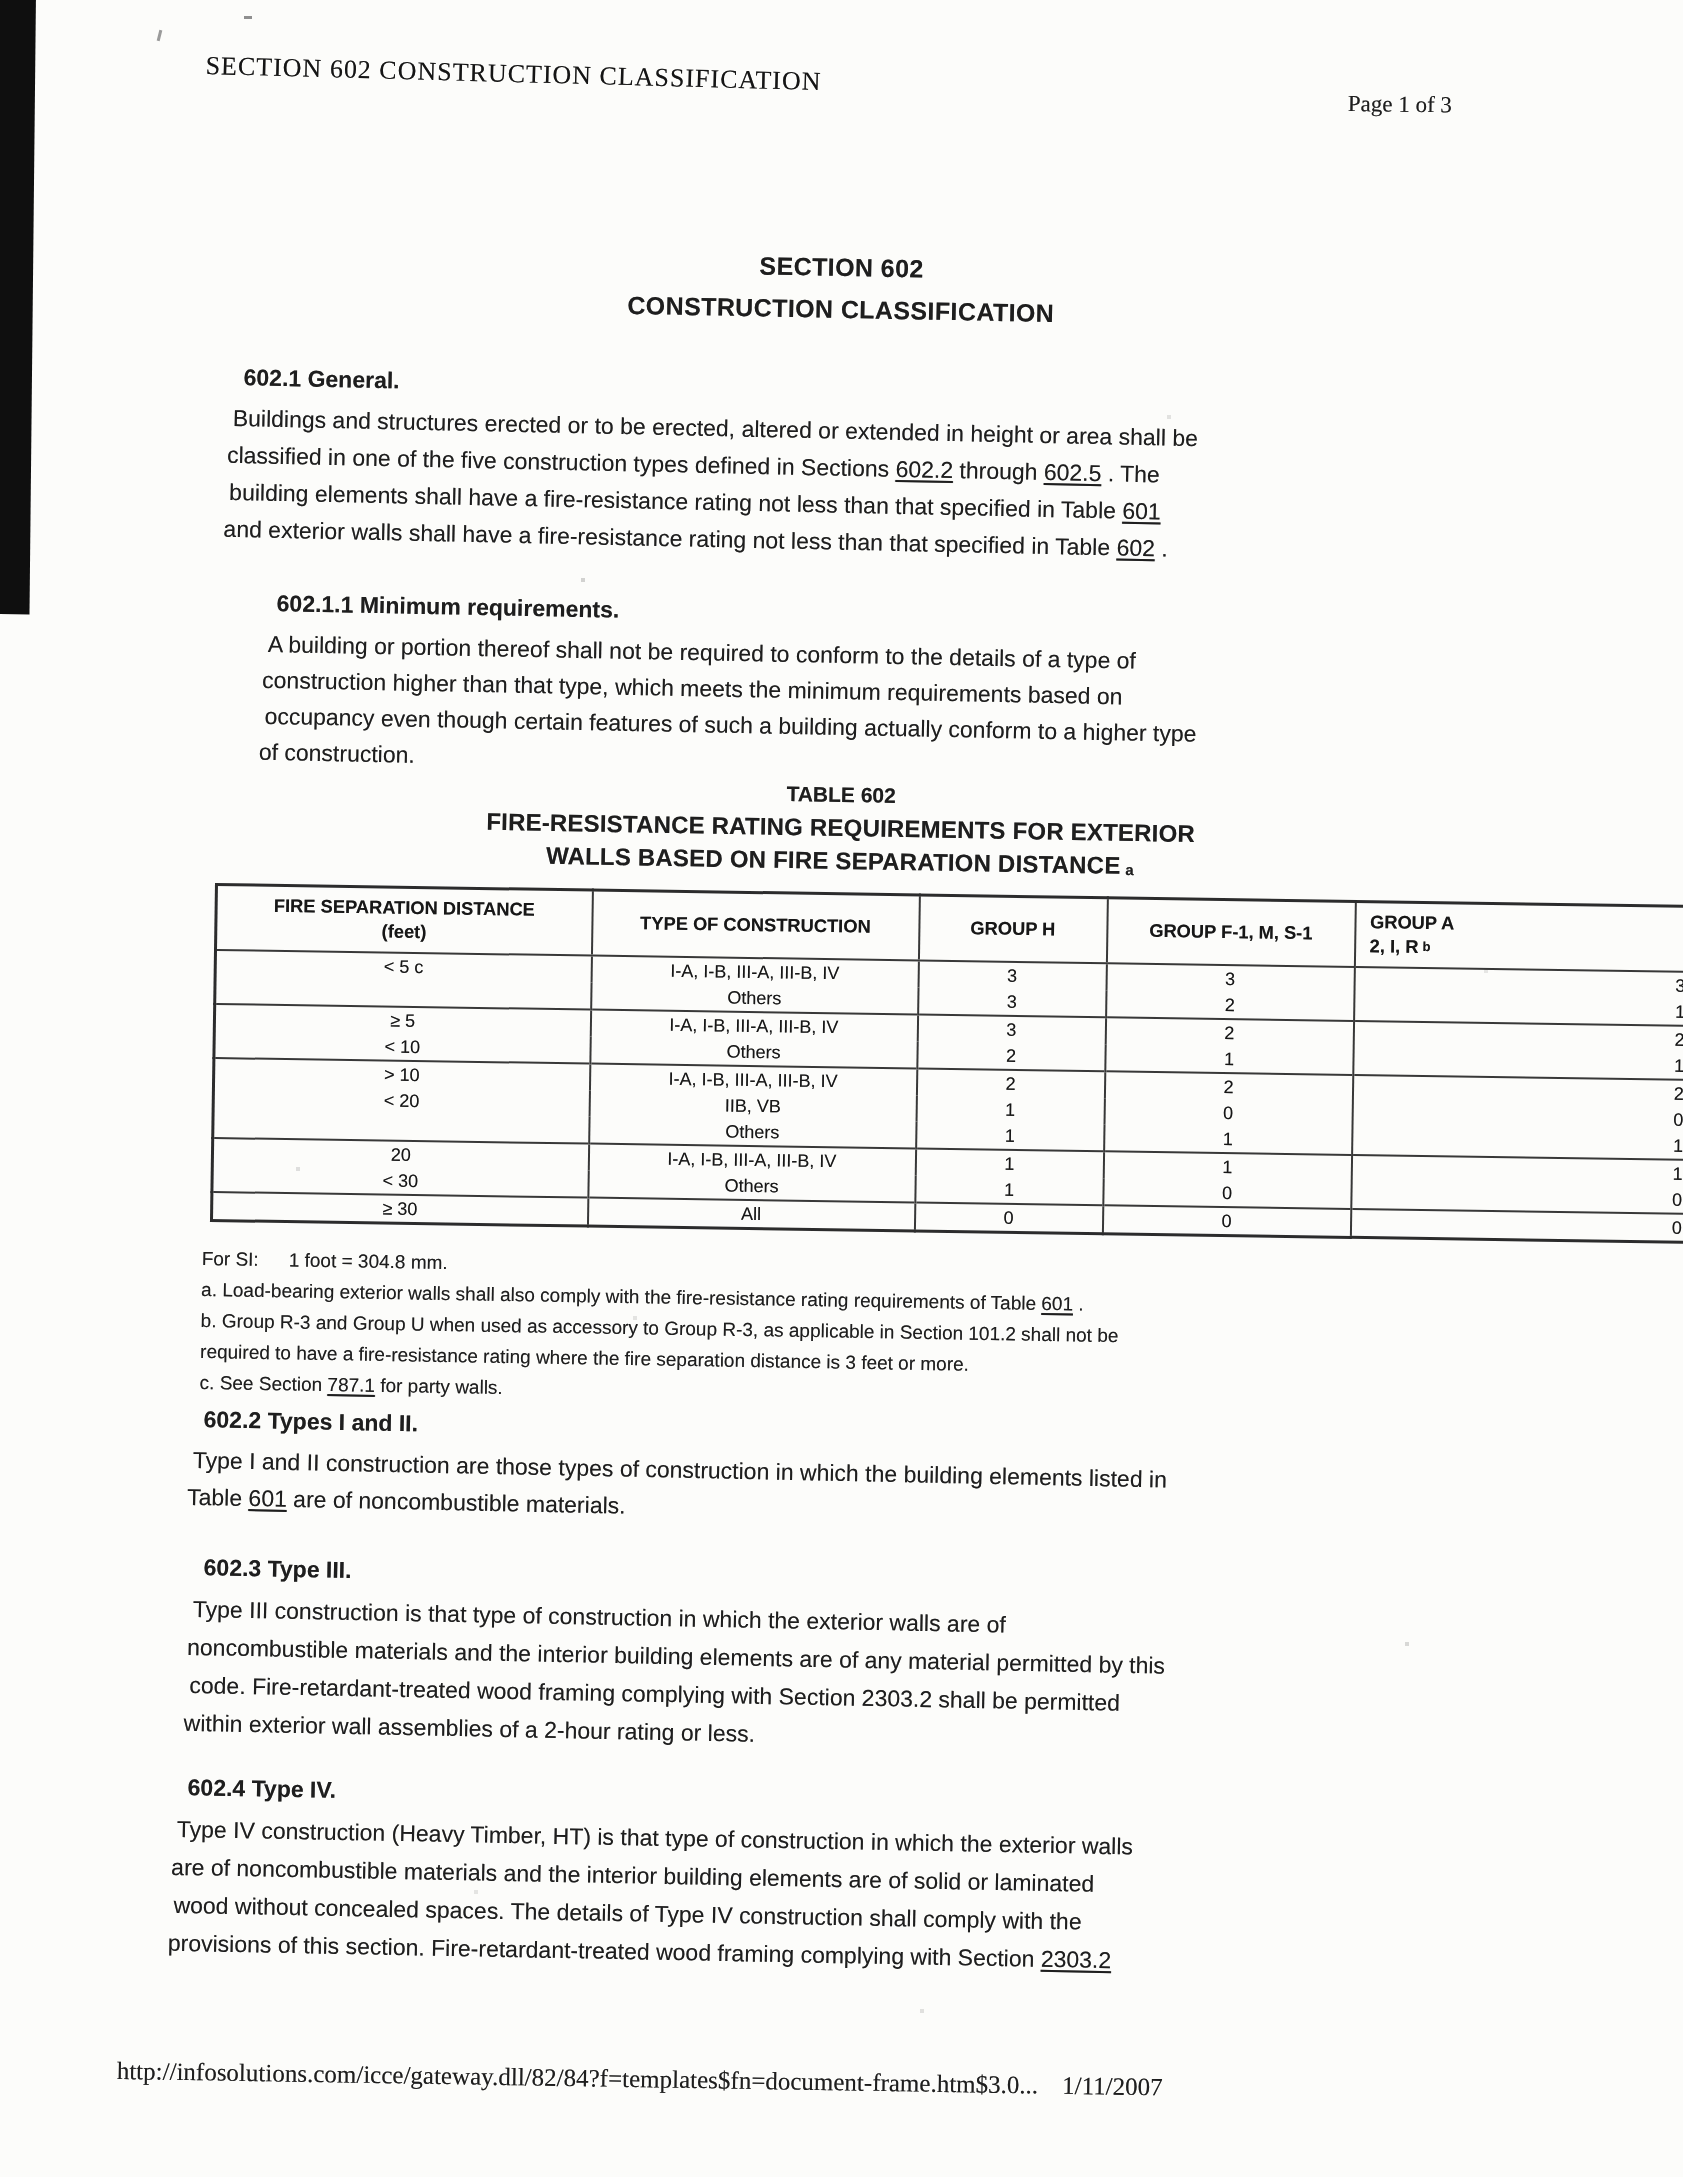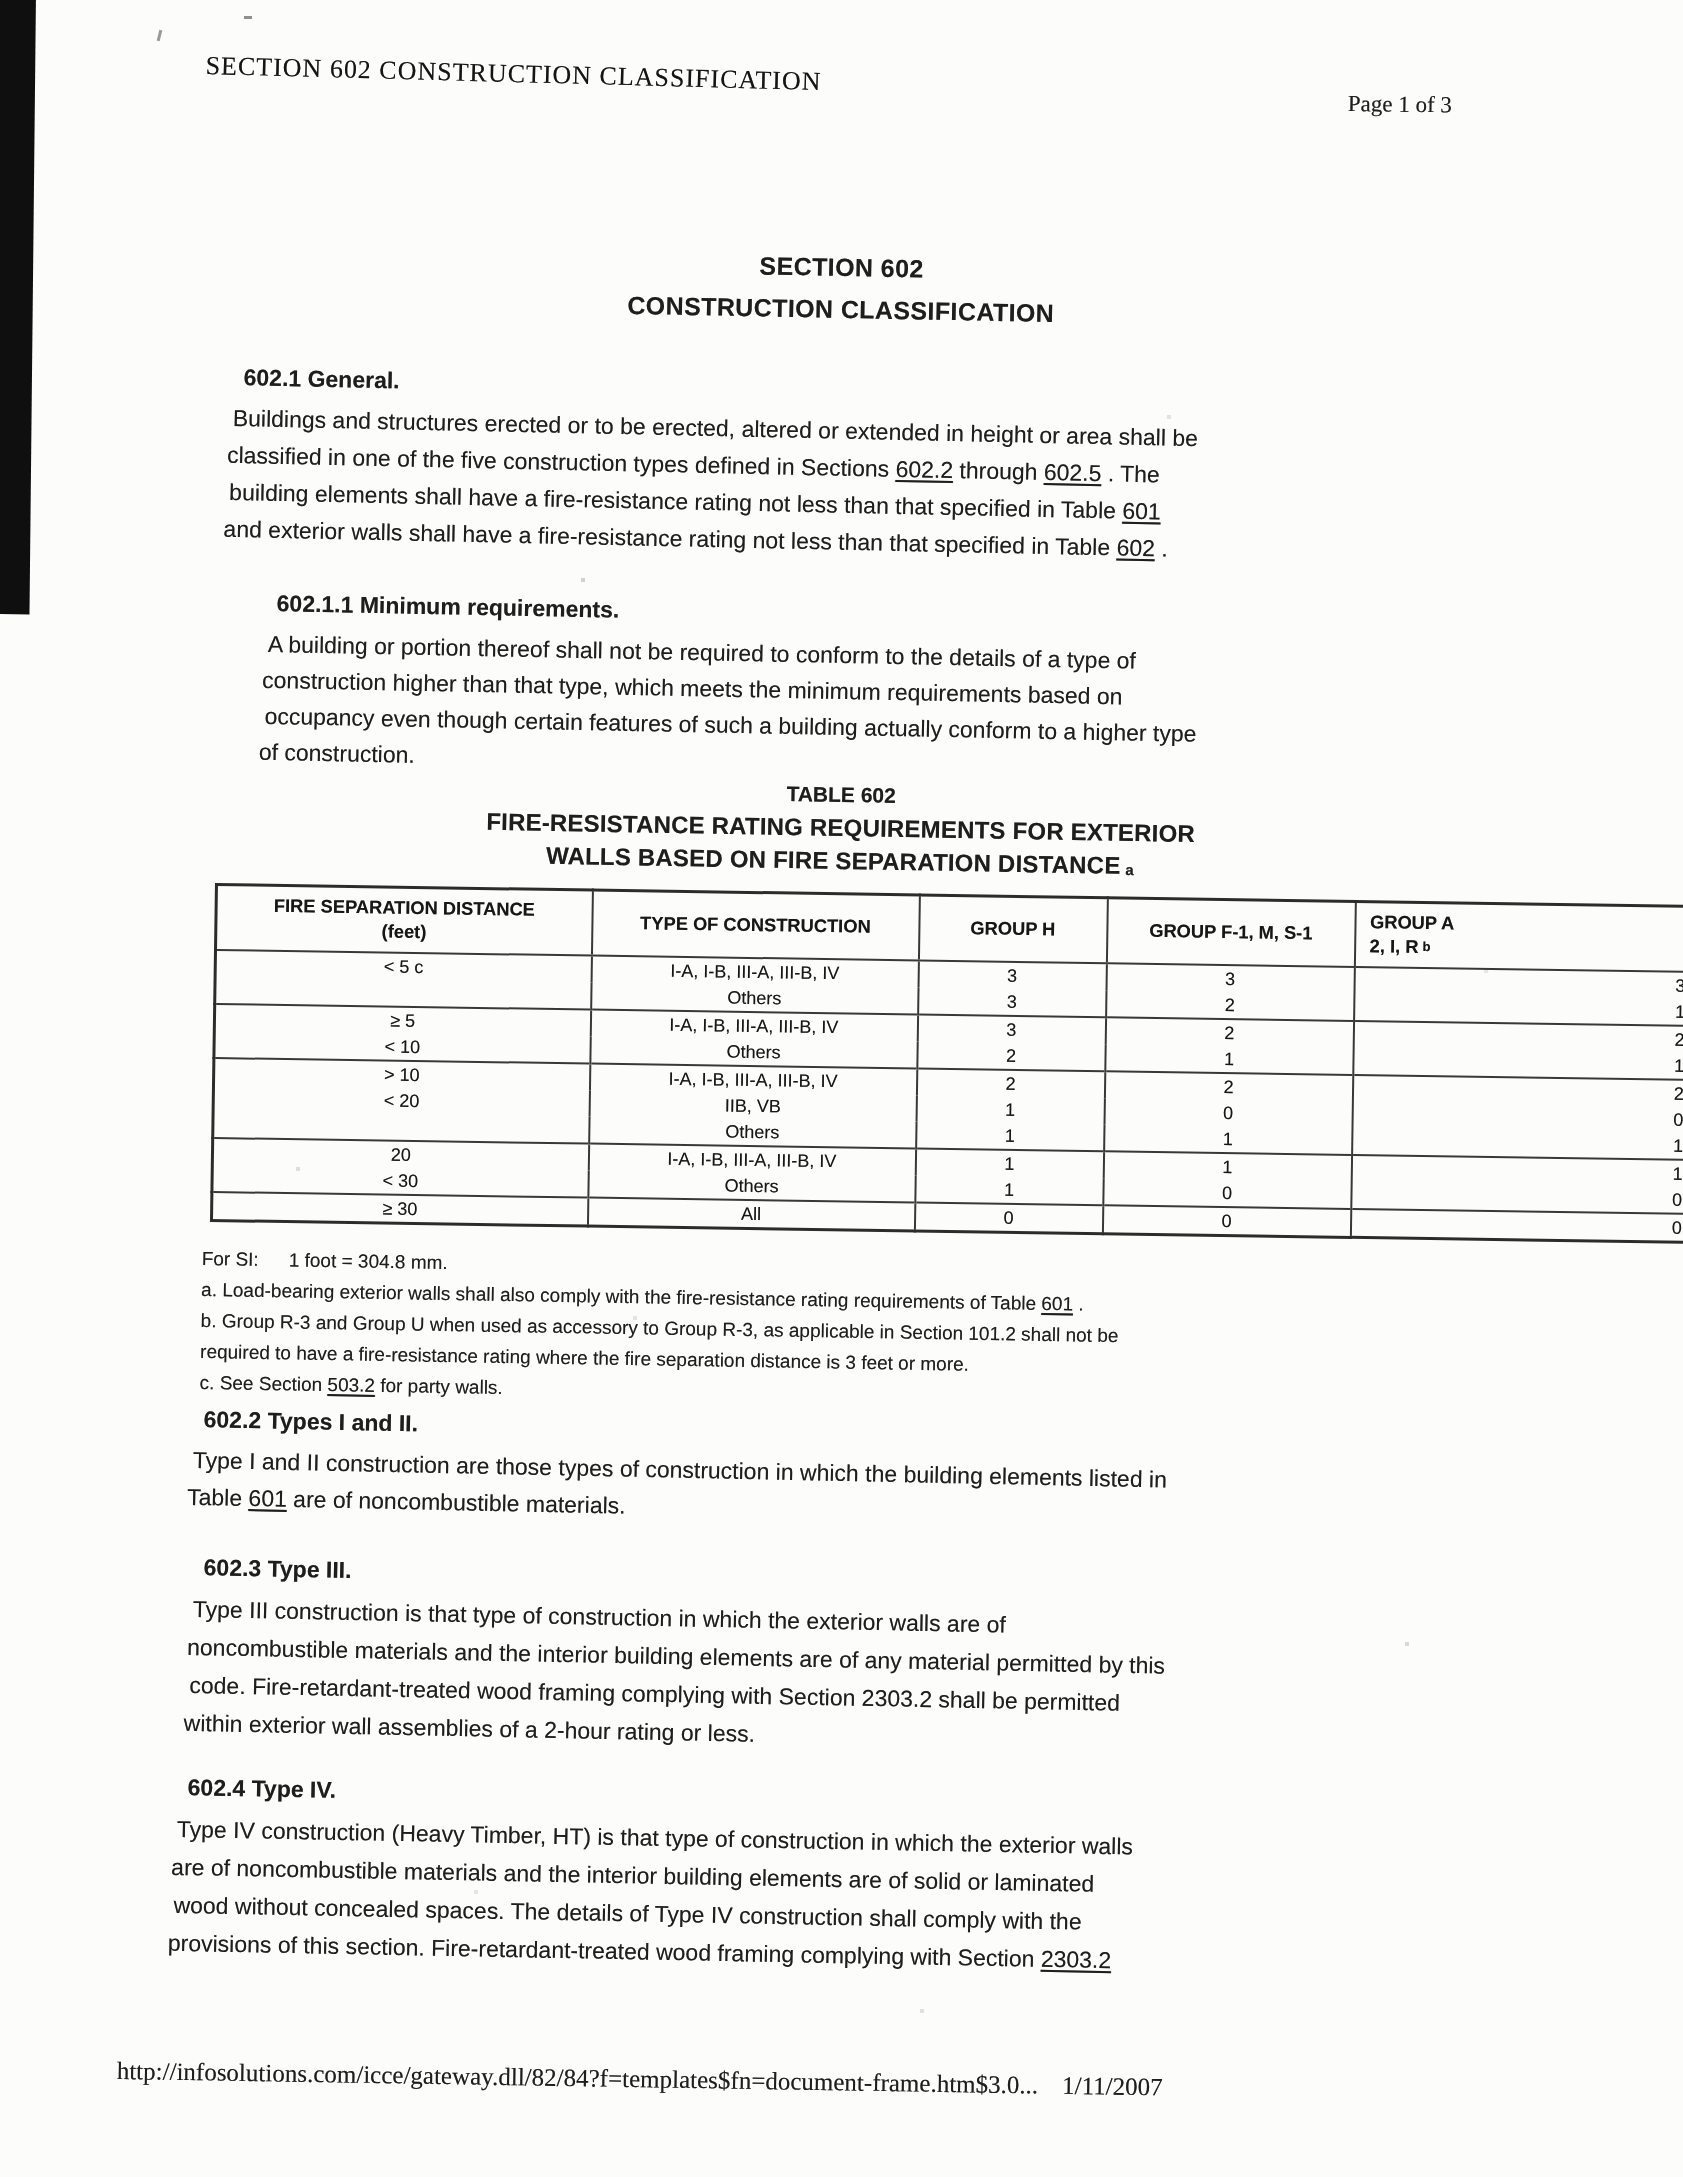--- a/index.html
+++ b/index.html
@@ -232,21 +232,21 @@
       </tr>
     </tbody>
       </table>
   </div>
 
   <div class="notes">
     <div class="nline"><span class="si-label">For SI:</span><span>1 foot = 304.8 mm.</span></div>
     <div class="nline"><span>a. Load-bearing exterior walls shall also comply with the fire-resistance rating requirements of Table </span><span class="lnk">601</span><span> .</span></div>
     <div class="nline">b. Group R-3 and Group U when used as accessory to Group R-3, as applicable in Section 101.2 shall not be</div>
     <div class="nline">required to have a fire-resistance rating where the fire separation distance is 3 feet or more.</div>
-    <div class="nline"><span>c. See Section </span><span class="lnk">503.2</span><span> for party walls.</span></div>
+    <div class="nline"><span>c. See Section </span><span class="lnk">787.1</span><span> for party walls.</span></div>
   </div>
 
   <section class="blk s2blk">
     <h3 class="h">602.2 Types I and II.</h3>
     <div class="pline">Type I and II construction are those types of construction in which the building elements listed in</div>
     <div class="pline"><span>Table </span><span class="lnk">601</span><span> are of noncombustible materials.</span></div>
   </section>
 
   <section class="blk s3blk">
     <h3 class="h">602.3 Type III.</h3>

